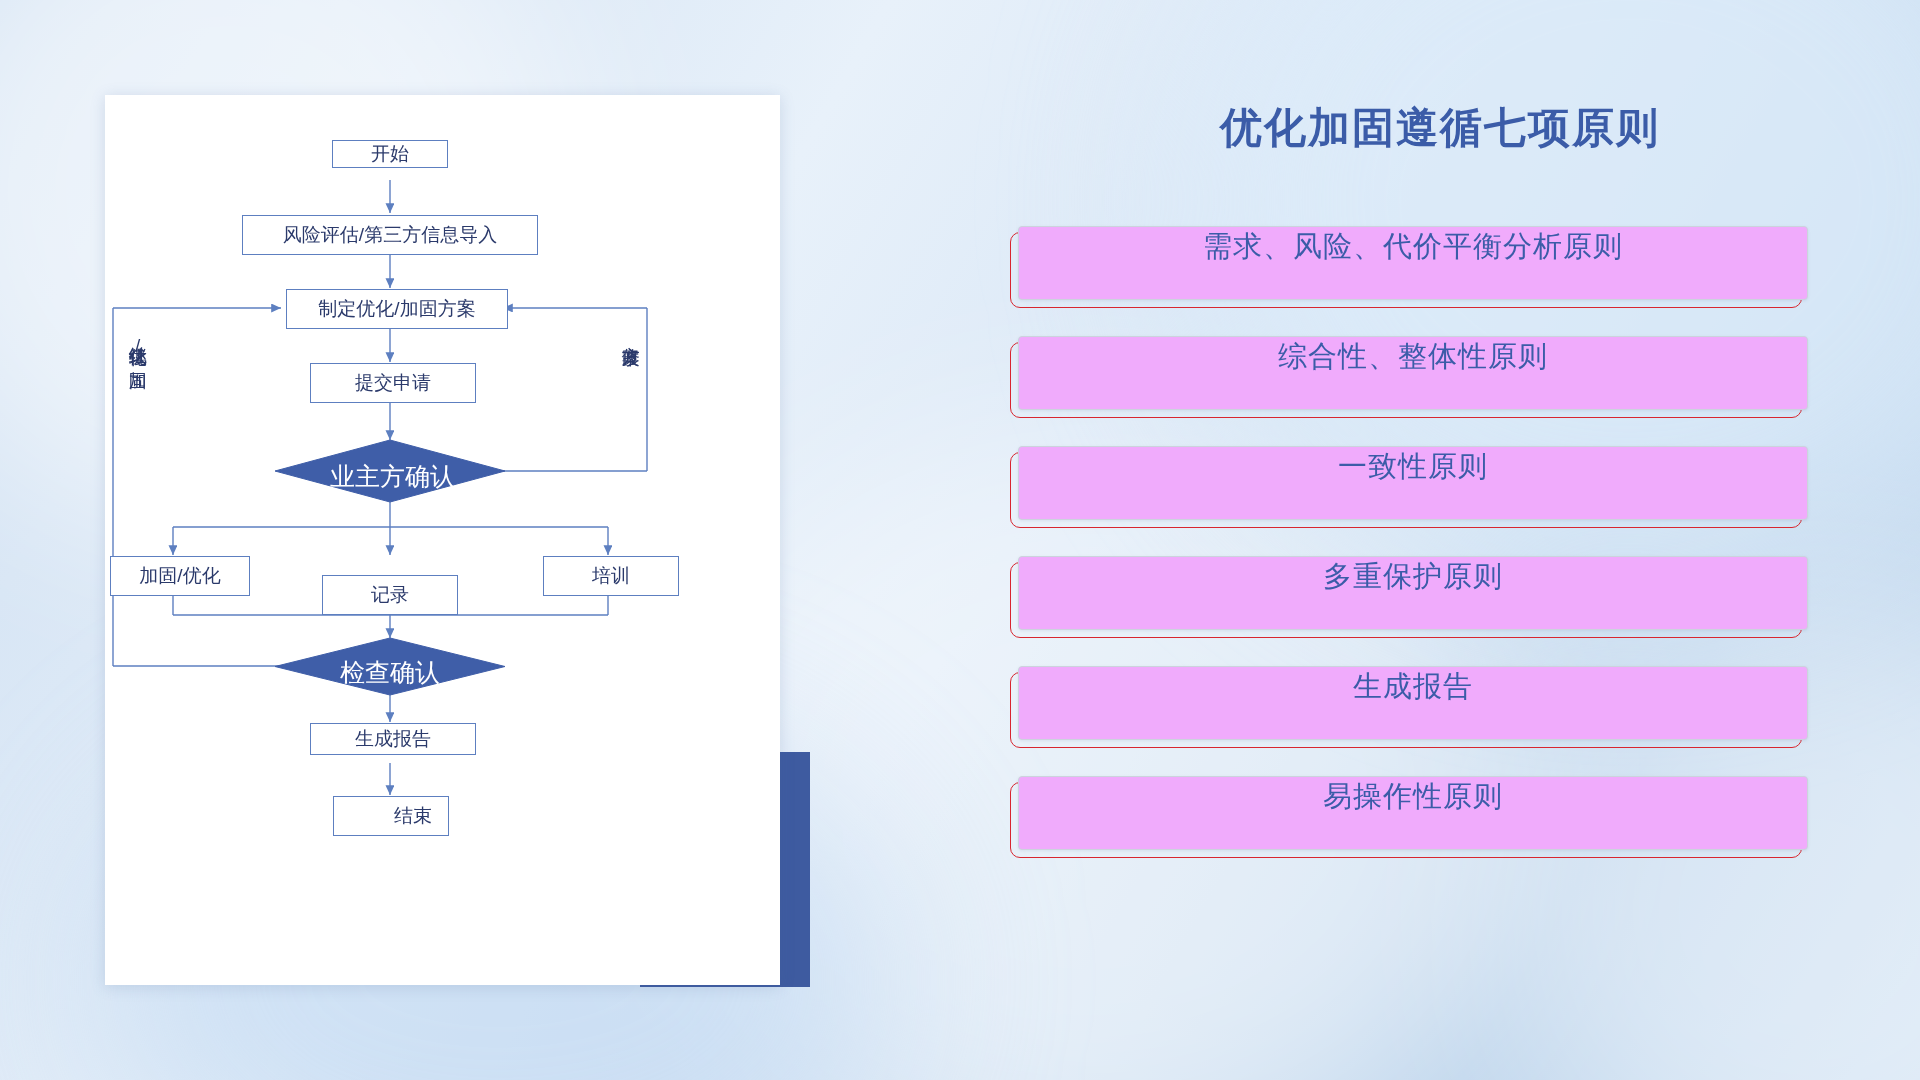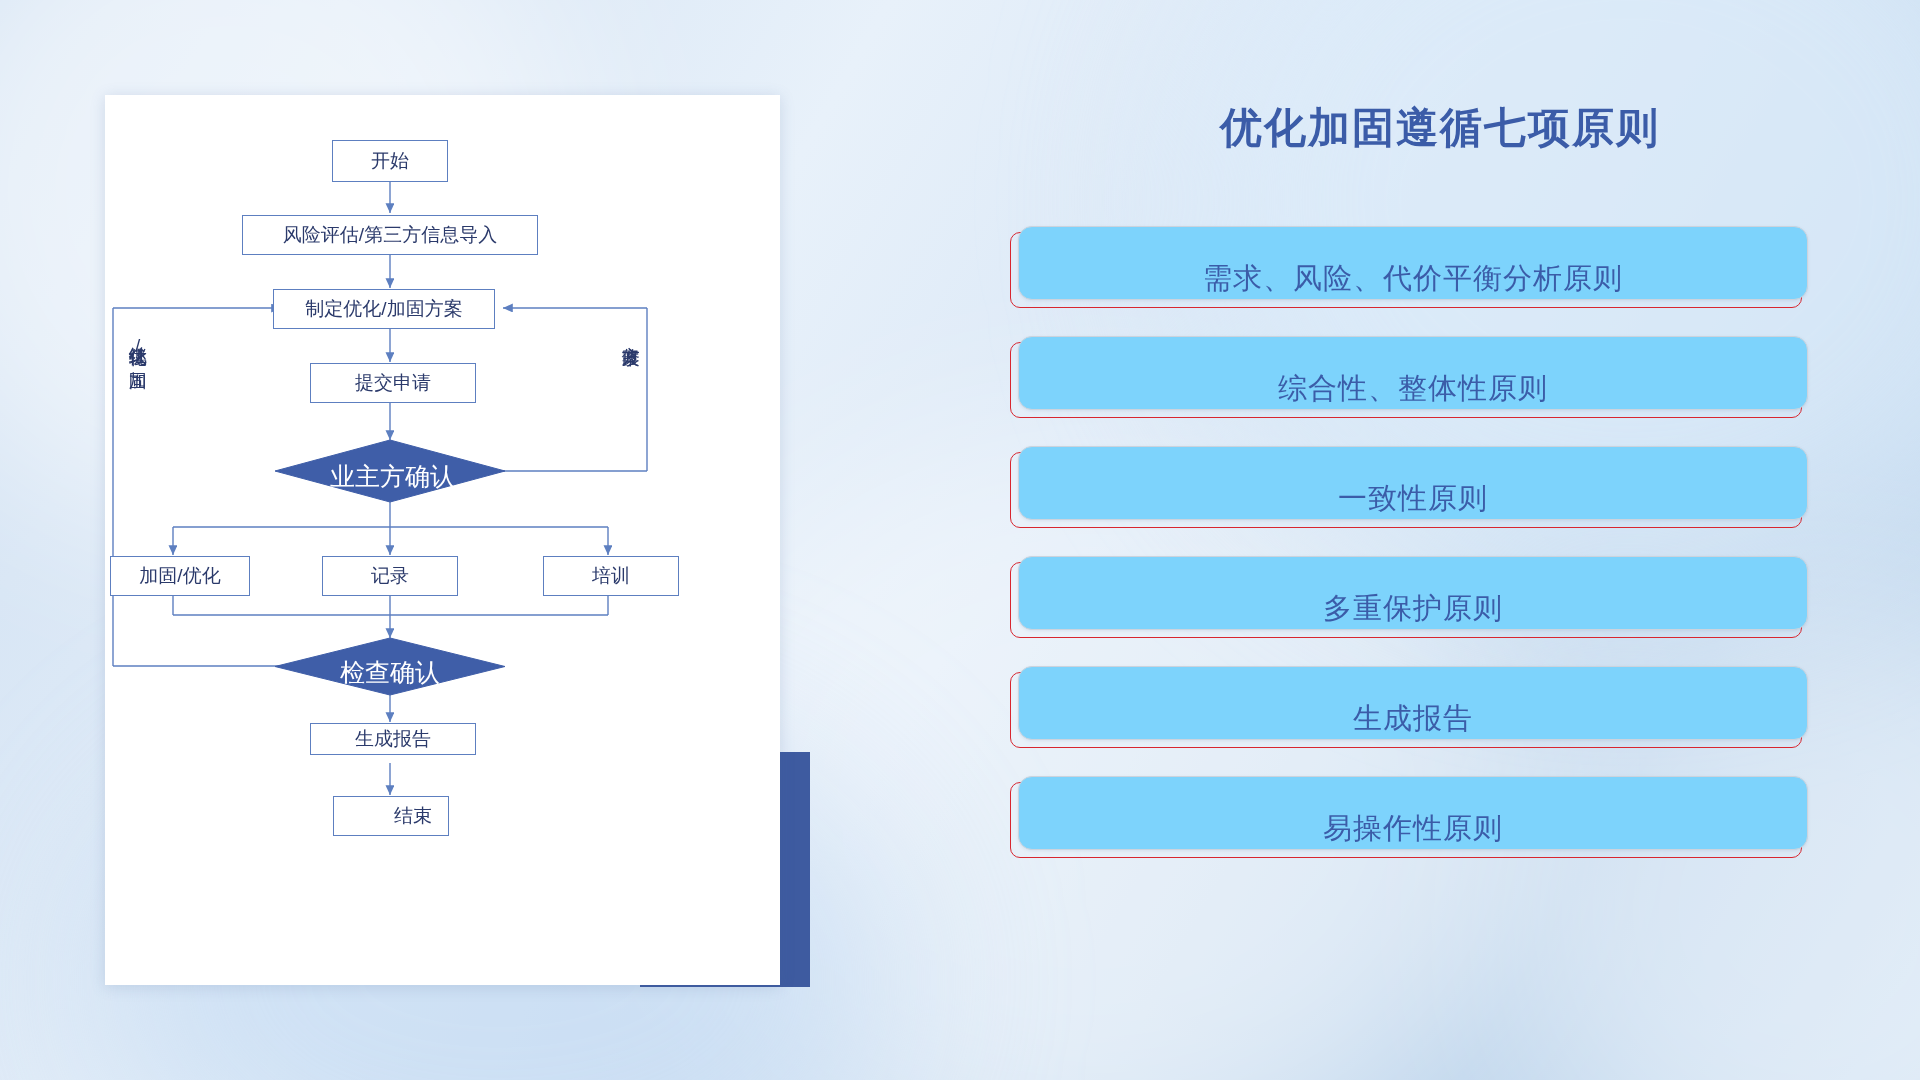--- a/index.html
+++ b/index.html
@@ -113,25 +113,25 @@
     border: 1.6px solid #d8262f;
     border-radius: 10px;
     background: transparent;
   }
   .principle-pill {
     position: absolute;
     left: 8px;
     top: 0;
     width: 790px;
     height: 74px;
-    background: #7dd3fc;
+    background: #f0abfc;
     border: 1px solid #ccd3dd;
-    border-radius: 14px;
+    border-radius: 4px;
     display: flex;
-    align-items: flex-end;
+    align-items: flex-start;
     justify-content: center;
     box-sizing: border-box;
     box-shadow: 0 1px 3px rgba(60,90,140,0.10);
   }
   .principle-text {
     font-size: 29px;
     color: #3b5ca8;
     letter-spacing: 1px;
   }
 </style>
@@ -187,45 +187,45 @@
 
       <line x1="382" y1="376" x2="542" y2="376"></line>
       <line x1="542" y1="376" x2="542" y2="213"></line>
       <line x1="542" y1="213" x2="398" y2="213" marker-end="url(#arrow)"></line>
     </g>
 
     <polygon points="285,345 400,376 285,407 170,376" fill="#3f5ea8" stroke="#3f5ea8"></polygon>
     <polygon points="285,543 400,571.5 285,600 170,571.5" fill="#3f5ea8" stroke="#3f5ea8"></polygon>
   </svg>
 
-  <div class="node" style="left:227px; top:45px; width:116px; height:42px;">
+  <div class="node" style="left:227px; top:45px; width:116px; height:28px;">
     <span>开始</span>
   </div>
 
   <div class="node" style="left:137px; top:120px; width:296px; height:40px;">
     <span>风险评估/第三方信息导入</span>
   </div>
 
-  <div class="node" style="left:168px; top:194px; width:222px; height:40px;align-items:center;">
+  <div class="node" style="left:181px; top:194px; width:222px; height:40px;align-items:center;">
     <span>制定优化/加固方案</span>
   </div>
 
   <div class="node" style="left:205px; top:268px; width:166px; height:40px;">
     <span>提交申请</span>
   </div>
 
   <div class="diamond-label" style="left:225px; top:365px; width:120px;">
     <span>业主方确认</span>
   </div>
 
   <div class="node" style="left:5px; top:461px; width:140px; height:40px;">
     <span>加固/优化</span>
   </div>
 
-  <div class="node" style="left:217px; top:461px; width:136px; height:40px;">
+  <div class="node" style="left:217px; top:480px; width:136px; height:40px;">
     <span>记录</span>
   </div>
 
   <div class="node" style="left:438px; top:461px; width:136px; height:40px;">
     <span>培训</span>
   </div>
 
   <div class="diamond-label" style="left:225px; top:561px; width:120px;">
     <span>检查确认</span>
   </div>

